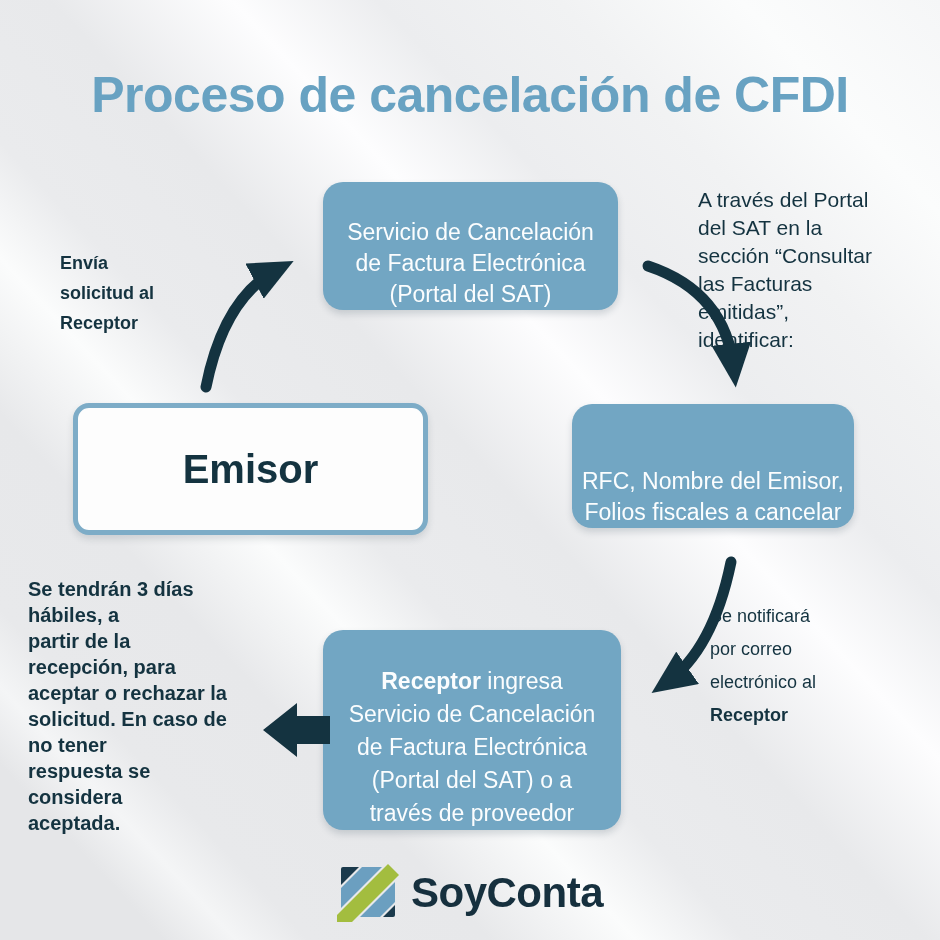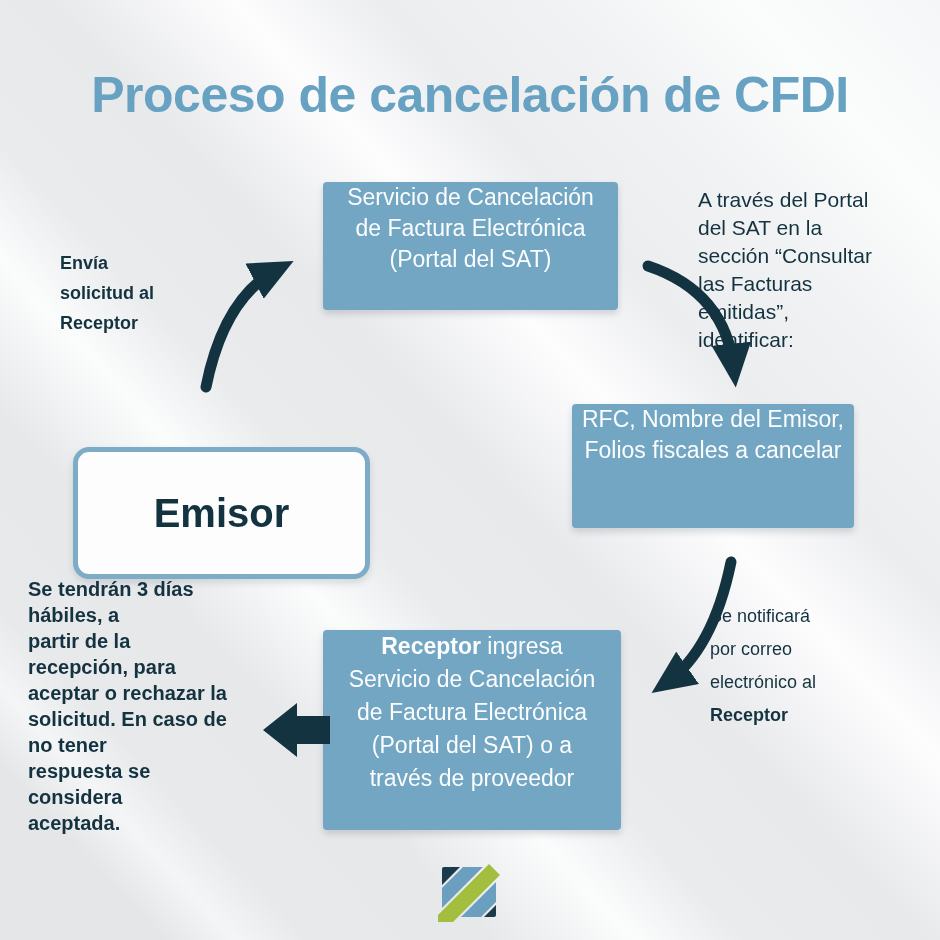--- a/index.html
+++ b/index.html
@@ -23,41 +23,41 @@
   }
   .title{
     position:absolute; top:66px; left:0; width:940px;
     text-align:center;
     font-size:50px; font-weight:bold;
     color:#68a2c2; letter-spacing:-0.5px;
   }
   .bluebox{
     position:absolute;
     background:#72a6c3;
-    border-radius:4px;
+    border-radius:20px;
     box-shadow:0 4px 7px rgba(40,60,75,0.18);
-    display:flex; align-items:flex-start; justify-content:center;
+    display:flex; align-items:flex-end; justify-content:center;
     text-align:center;
     color:#fbfdfe;
     font-size:23px; line-height:31px;
     white-space:pre-line;
   }
   .box-top{ left:323px; top:182px; width:295px; height:128px; }
   .box-rfc{ left:572px; top:404px; width:282px; height:124px; }
   .box-receptor{ left:323px; top:630px; width:298px; height:200px; line-height:33px;}
   .whitebox{
     position:absolute;
-    left:73px; top:403px; width:297px; height:132px;
+    left:73px; top:403px; width:355px; height:132px;
     background:#fdfdfd;
     border:5px solid #7dacc7;
     border-radius:16px;
     box-sizing:border-box;
     box-shadow:0 4px 7px rgba(40,60,75,0.15);
     display:flex; align-items:center; justify-content:center;
-    color:#143340; font-size:40px; font-weight:bold;margin-top:44px;
+    color:#143340; font-size:40px; font-weight:bold;
   }
   .note{
     position:absolute;
     color:#143340;
     text-align:left;
     white-space:pre-line;
   }
   .note-topright{ left:698px; top:186px; width:228px; font-size:21px; line-height:28px; }
   .note-send{ left:60px; top:248px; width:160px; font-size:18px; line-height:30px; font-weight:bold; }
   .note-notify{ left:710px; top:600px; width:180px; font-size:18px; line-height:33px; }
@@ -147,15 +147,16 @@
           </clipPath>
       </defs>
       <g clip-path="url(#sq)">
         <polygon points="-40,47 120,-113 120,-95 -40,65" fill="#1b3a4c"></polygon>
         <polygon points="-40,68 120,-92 120,-72 -40,88" fill="#6b9fc0"></polygon>
         <polygon points="-40,116 120,-44 120,-24 -40,136" fill="#6b9fc0"></polygon>
         <polygon points="-40,139 120,-21 120,-9 -40,151" fill="#1b3a4c"></polygon>
       </g>
       <polygon points="-4,55 51,0 62,11 7,66" fill="#a3bd3f"></polygon>
     </svg>
+    <span class="logo-text">SoyConta</span>
   </div>
 
 </div>
 
 </body></html>

